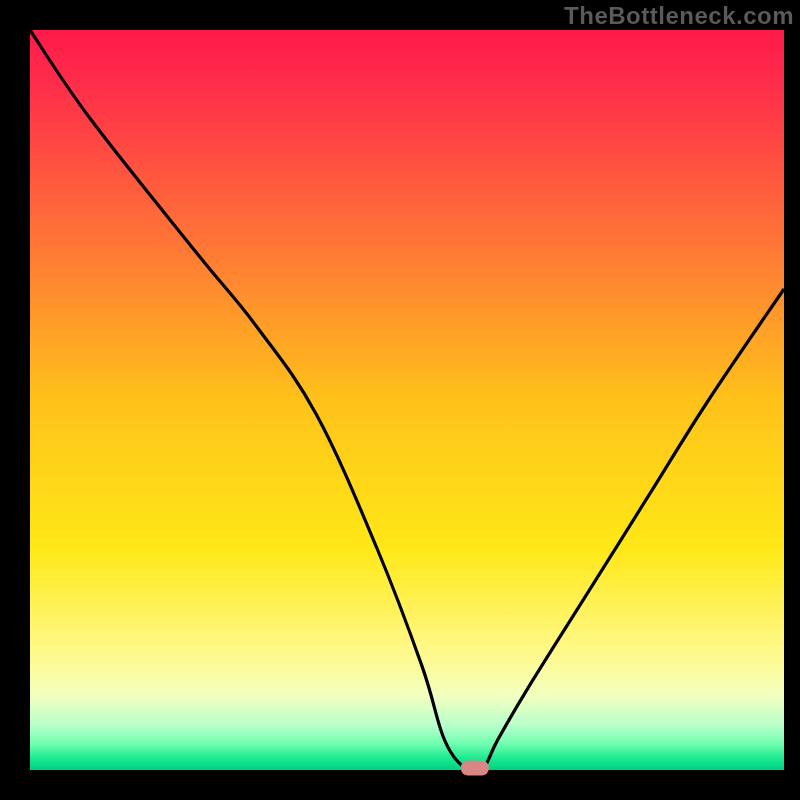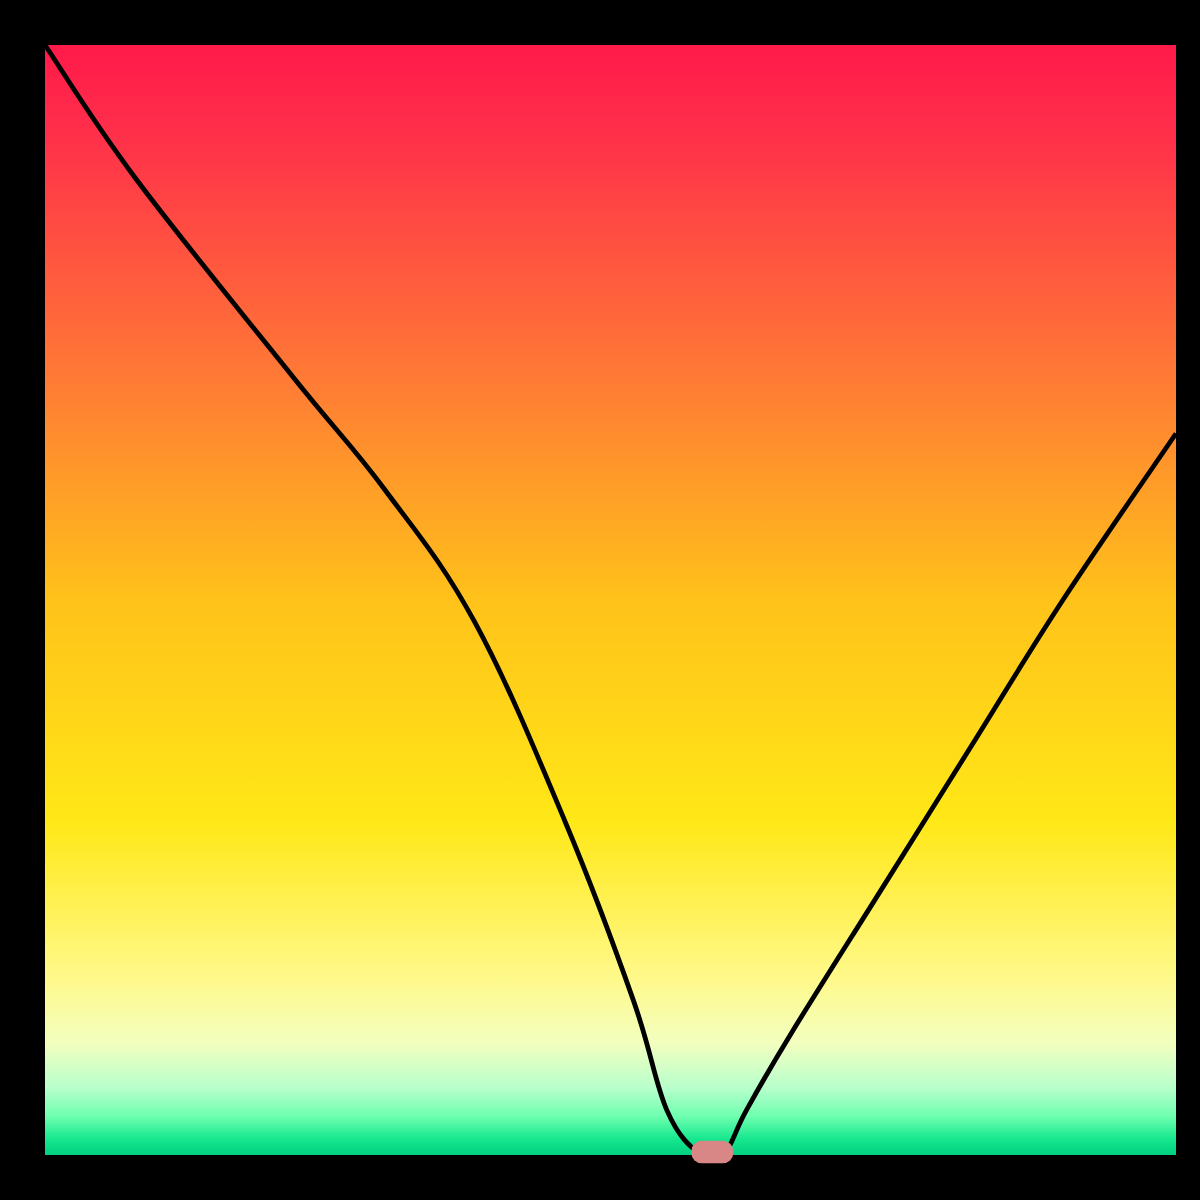--- a/index.html
+++ b/index.html
@@ -29,20 +29,21 @@
   svg {
     position: absolute;
     top: 0;
     left: 0;
   }
 </style>
 </head>
 <body>
 
 <div class="chart-container">
+  <div class="watermark">TheBottleneck.com</div>
   <svg id="chart-svg" width="800" height="800">
     <defs>
       <linearGradient id="bg-grad" x1="0" y1="0" x2="0" y2="1">
           <stop offset="0%" stop-color="#ff1a4a"></stop>
           <stop offset="8%" stop-color="#ff2f4a"></stop>
           <stop offset="30%" stop-color="#ff7a35"></stop>
           <stop offset="50%" stop-color="#ffc21a"></stop>
           <stop offset="70%" stop-color="#ffe817"></stop>
           <stop offset="84%" stop-color="#fff98a"></stop>
           <stop offset="90%" stop-color="#f2ffbf"></stop>

